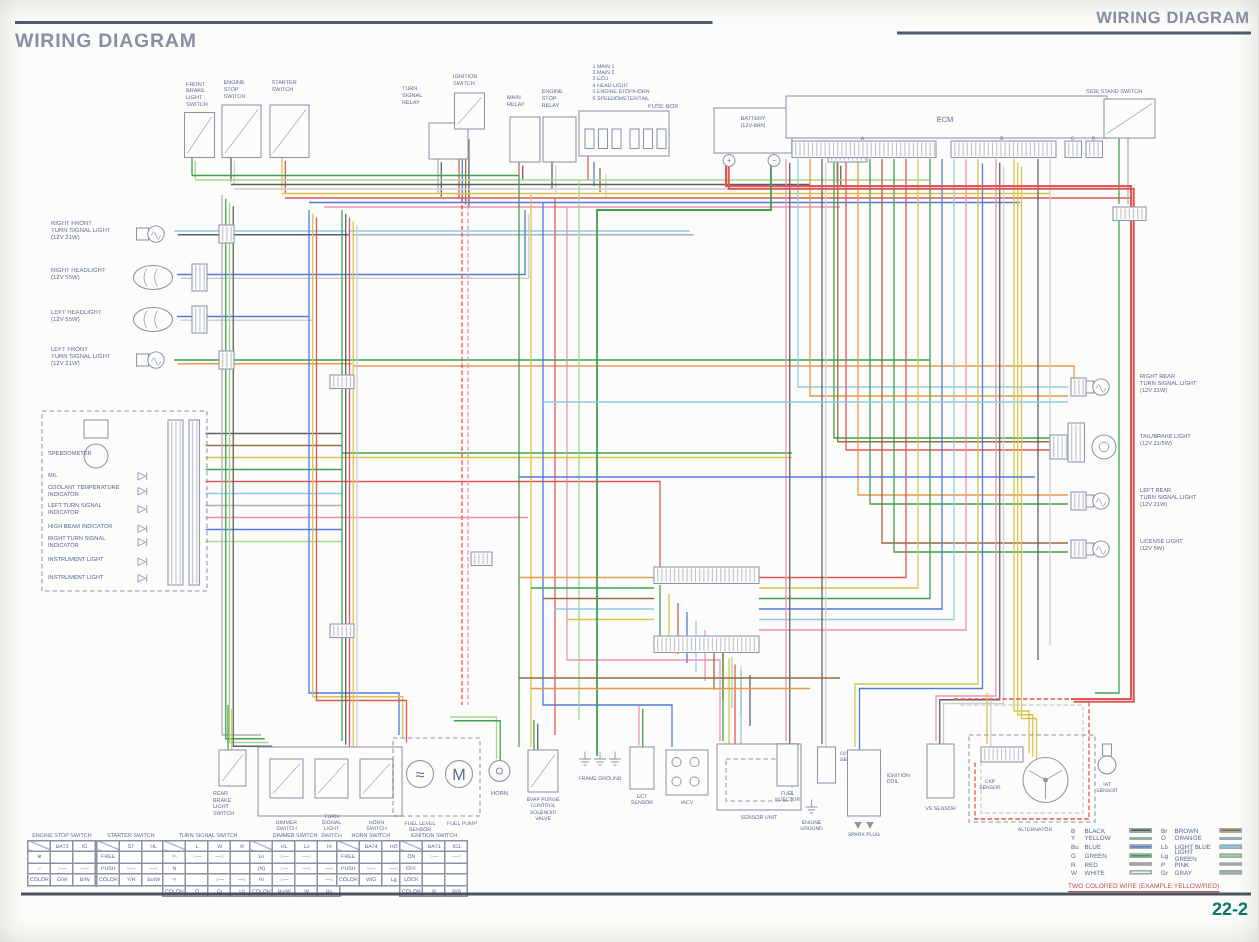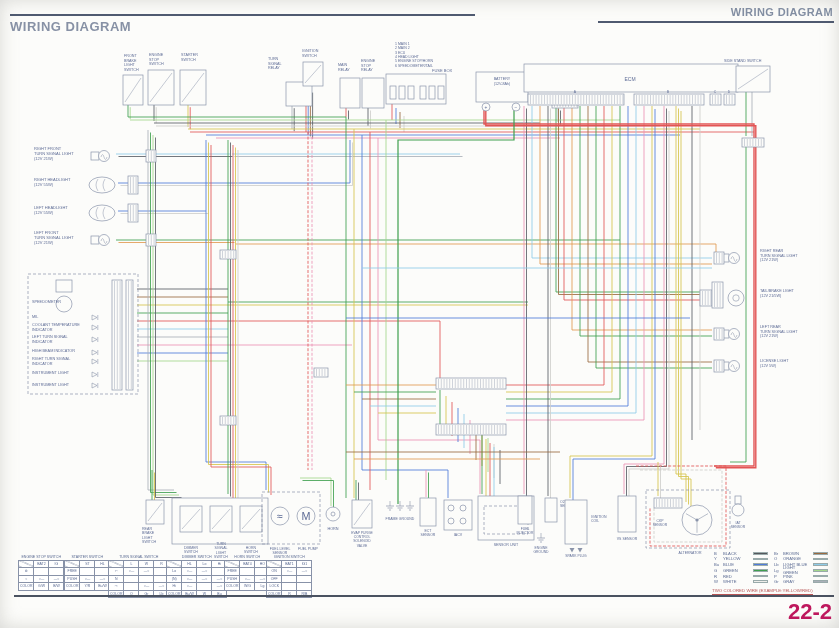--- a/index.html
+++ b/index.html
@@ -6,21 +6,21 @@
   .page{position:relative;width:839px;height:628px;background:#fcfcfa;overflow:hidden;
         box-shadow:inset 0 0 18px rgba(150,150,140,.35);}
   .rule{position:absolute;background:#5a6478;}
   .rule-left{left:10px;top:14px;width:465px;height:1.5px;background:#4f5a70;}
   .rule-right{left:598px;top:21px;width:236px;height:1.5px;background:#4f5a70;}
   .rule-bottom{left:14px;top:595px;width:820px;height:1.8px;background:#4a5260;}
   .title-left{position:absolute;left:10px;top:19px;font-size:13px;font-weight:bold;
               letter-spacing:.5px;color:#8791a5;}
   .title-right{position:absolute;right:6px;top:6px;font-size:11px;font-weight:bold;
                letter-spacing:.4px;color:#828e a2;color:#828ea2;}
-  .pagenum{position:absolute;right:7px;top:599px;font-size:22px;font-weight:bold;color:#be185d;}
+  .pagenum{position:absolute;right:7px;top:599px;font-size:12px;font-weight:bold;color:#0f766e;}
   #dsvg{position:absolute;left:0;top:0;}
   #tables{position:absolute;left:0;top:0;width:839px;height:628px;pointer-events:none;}
   .swt{position:absolute;color:#5a6a92;}
   .swt .ttl{font-size:3.6px;text-align:center;margin-bottom:.5px;white-space:nowrap;}
   .swt table{border-collapse:collapse;background:#fff;}
   .swt td{border:.5px solid #8892a8;min-width:12px;height:6.5px;text-align:center;
           padding:0 1px;font-size:3.5px;white-space:nowrap;}
   .swt td.diag{background:linear-gradient(to top right,transparent 46%,#8892a8 48%,#8892a8 52%,transparent 54%);}
   #legend{position:absolute;left:714px;top:551px;width:122px;font-size:4.2px;color:#5a6a92;}
   .lgwrap{display:flex;gap:6px;}

